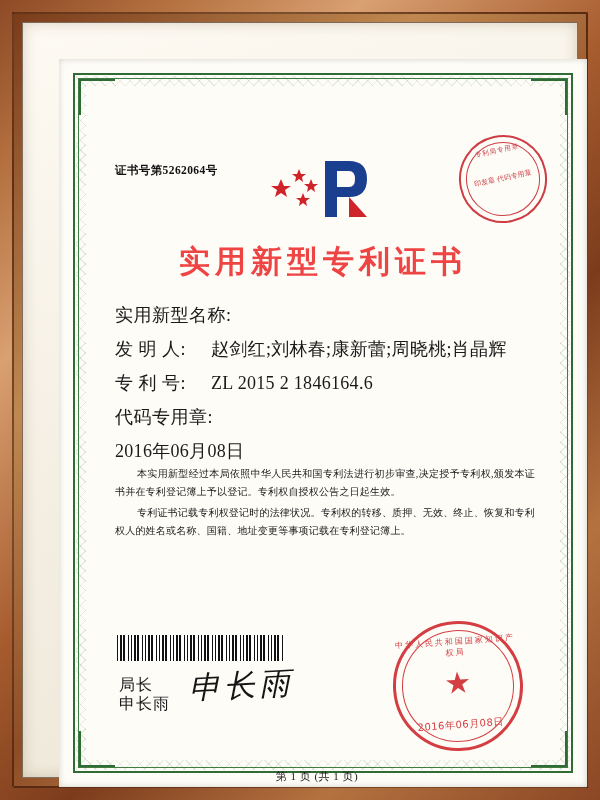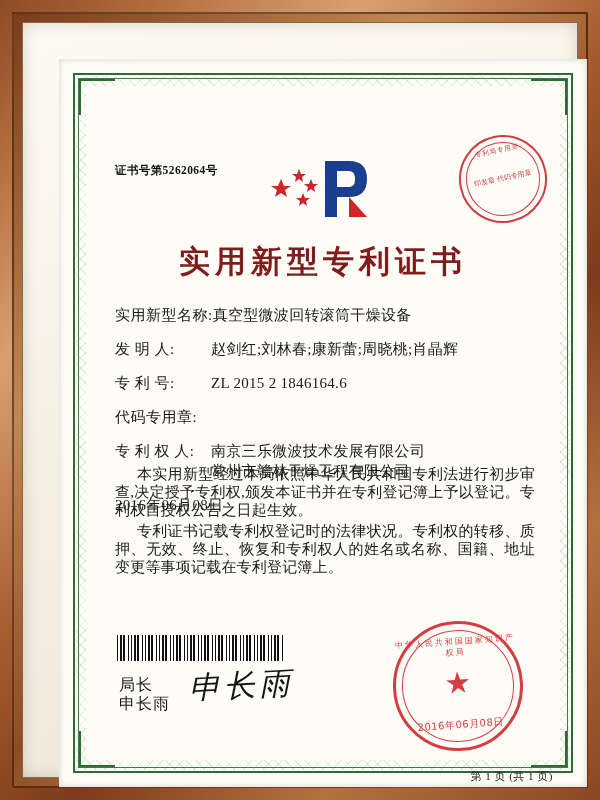--- a/index.html
+++ b/index.html
@@ -110,21 +110,21 @@
     transform: translateX(-50%);
     width: 120px; height: 72px;
   }
   .title {
     position: absolute;
     left: 0; right: 0; top: 148px;
     text-align: center;
     font-size: 31px;
     font-weight: bold;
     letter-spacing: 5px;
-    color: #7f1d1d;
+    color: #ef4444;
     font-family: "DejaVu Sans", sans-serif;
   }
   
   .seal-top {
     position: absolute;
     right: 6px; top: 42px;
     width: 84px; height: 84px;
     border-radius: 50%;
     border: 2px solid #c7232c;
     color: #c7232c;
@@ -147,42 +147,42 @@
     position: absolute; left: 0; right: 0; top: 9px;
     text-align: center;
     font-size: 6.5px;
     letter-spacing: 1px;
   }
 
   .fields {
     position: absolute;
     left: 22px; top: 212px;
     right: 16px;
-    font-size: 15px;
+    font-size: 18px;
     line-height: 20px;
   }
   .field-row {
     display: flex;
     margin-bottom: 14px;
   }
   .field-label {
     flex: 0 0 96px;
     white-space: nowrap;
     letter-spacing: 0.5px;
   }
   .field-value {
     flex: 1 1 auto;
     letter-spacing: 0.3px;
   }
   .field-value .line2 { display: block; }
 
   .body-text {
     position: absolute;
     left: 22px; right: 18px; top: 372px;
-    font-size: 15px;
+    font-size: 10px;
     line-height: 18px;
     text-align: justify;
     letter-spacing: 0.2px;
   }
   .body-text p {
     margin: 0 0 3px 0;
     text-indent: 22px;
   }
 
   .barcode {
@@ -239,22 +239,22 @@
   }
   .seal-main .date {
     position: absolute; left: 0; right: 0; bottom: 16px;
     text-align: center;
     font-size: 10px;
     letter-spacing: 0.5px;
     font-family: "DejaVu Sans", sans-serif;
   }
   .page-foot {
     position: absolute;
-    left: 0; right: 0; top: 676px;
-    text-align: right;
+    left: 0; right: 12px; top: 676px;
+    text-align: center;
     font-size: 11px;
     letter-spacing: 0.5px;
   }
 </style>
 </head>
 <body>
 
 <div class="frame-outer">
   <div class="frame-bevel1"></div>
   <div class="frame-bevel2">
@@ -288,39 +288,31 @@
           <div class="seal-arc">专利局专用章</div>
           <div class="seal-center">印发章
 代码专用章</div>
         </div>
 
         <div class="title">实用新型专利证书</div>
 
         <div class="fields">
           <div class="field-row">
             <div class="field-label">实用新型名称:</div>
-            <div class="field-value">真空型微波回转滚筒干燥设备</div>
           </div>
           <div class="field-row">
             <div class="field-label">发 明 人:</div>
             <div class="field-value">赵剑红;刘林春;康新蕾;周晓桃;肖晶辉</div>
           </div>
           <div class="field-row">
             <div class="field-label">专 利 号:</div>
             <div class="field-value">ZL 2015 2 1846164.6</div>
           </div>
           <div class="field-row">
             <div class="field-label">代码专用章:</div>
-          </div>
-          <div class="field-row">
-            <div class="field-label">专 利 权 人:</div>
-            <div class="field-value">
-              <span>南京三乐微波技术发展有限公司</span>
-              <span class="line2">常州市赣林干燥工程有限公司</span>
-            </div>
           </div>
           <div class="field-row">
             <div class="field-value">2016年06月08日</div>
           </div>
         </div>
 
         <div class="body-text">
           <p>本实用新型经过本局依照中华人民共和国专利法进行初步审查,决定授予专利权,颁发本证书并在专利登记簿上予以登记。专利权自授权公告之日起生效。</p>
           <p>专利证书记载专利权登记时的法律状况。专利权的转移、质押、无效、终止、恢复和专利权人的姓名或名称、国籍、地址变更等事项记载在专利登记簿上。</p>
         </div>

